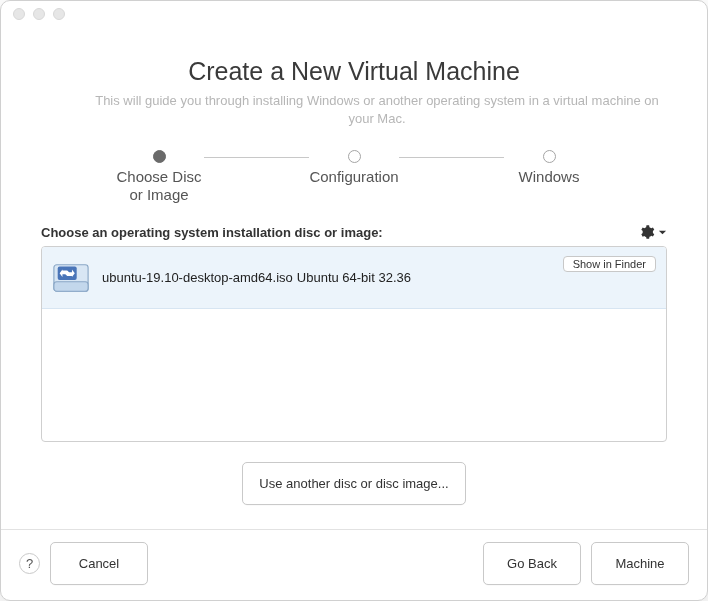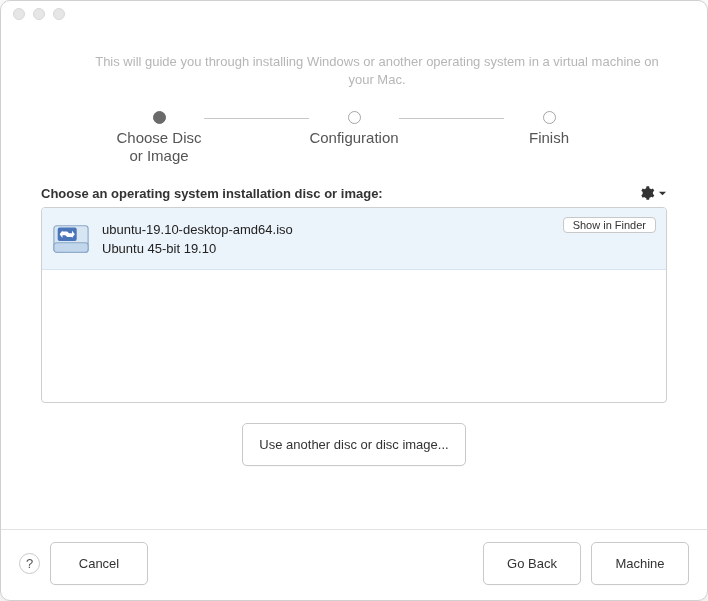--- a/index.html
+++ b/index.html
@@ -135,21 +135,21 @@
       height: 62px;
     }
     .disc-icon {
       width: 38px;
       height: 38px;
       flex-shrink: 0;
     }
     .item-texts {
       flex: 1;
       display: flex;
-      flex-direction: column;
+      flex-direction: row;
       gap: 4px;
     }
     .item-filename {
       font-size: 13px;
       color: #222;
     }
     .item-desc {
       font-size: 13px;
       color: #222;
     }
@@ -208,37 +208,38 @@
 <body>
 
 <div class="window">
   <div class="titlebar">
     <div class="traffic-dot"></div>
     <div class="traffic-dot"></div>
     <div class="traffic-dot"></div>
   </div>
 
   <div class="content">
+    <div class="heading">Create a New Virtual Machine</div>
     <div class="subheading">This will guide you through installing Windows or another operating system in a virtual machine on your Mac.</div>
 
     <div class="steps">
       <div class="step">
         <div class="step-dot active"></div>
         <div class="step-label" style="white-space:pre-line">Choose Disc
 or Image</div>
       </div>
       <div class="step-line"></div>
       <div class="step">
         <div class="step-dot"></div>
         <div class="step-label">Configuration</div>
       </div>
       <div class="step-line"></div>
       <div class="step">
         <div class="step-dot"></div>
-        <div class="step-label">Finish</div>
+        <div class="step-label">Windows</div>
       </div>
     </div>
 
     <div class="section-row">
       <div class="section-label">Choose an operating system installation disc or image:</div>
       <div class="gear-wrap">
         <svg width="16" height="16" viewBox="0 0 24 24" fill="#333">
           <path d="M12 8.5a3.5 3.5 0 1 0 0 7 3.5 3.5 0 0 0 0-7zm8.94 3.5c0-.55-.05-1.08-.14-1.6l2.11-1.65-2-3.46-2.49 1a8.1 8.1 0 0 0-2.77-1.6L15.2 2h-4l-.45 2.69a8.1 8.1 0 0 0-2.77 1.6l-2.49-1-2 3.46 2.11 1.65c-.09.52-.14 1.05-.14 1.6s.05 1.08.14 1.6L3.49 15.5l2 3.46 2.49-1a8.1 8.1 0 0 0 2.77 1.6L11.2 22h4l.45-2.69a8.1 8.1 0 0 0 2.77-1.6l2.49 1 2-3.46-2.11-1.65c.09-.52.14-1.05.14-1.6z"></path>
         </svg>
         <svg width="9" height="9" viewBox="0 0 10 10" fill="#333">
@@ -250,21 +251,21 @@
     <div class="listbox">
       <div class="list-item">
         <svg class="disc-icon" viewBox="0 0 40 40">
           <rect x="2" y="6" width="36" height="28" rx="3" fill="#d8e6f4" stroke="#8aa7c6" stroke-width="1.2"></rect>
           <rect x="2" y="24" width="36" height="10" rx="3" fill="#c3d7ec" stroke="#8aa7c6" stroke-width="1.2"></rect>
           <rect x="6" y="8" width="20" height="14" rx="2" fill="#4a75b8"></rect>
           <path d="M11 12 h5 l2 2 -2 2 h-5 v3 l-3-4 3-4z M21 18 h-5 l-2-2 2-2 h5 v-3 l3 4-3 4z" fill="#fff"></path>
         </svg>
         <div class="item-texts">
           <div class="item-filename">ubuntu-19.10-desktop-amd64.iso</div>
-          <div class="item-desc">Ubuntu 45-bit 19.10</div>
+          <div class="item-desc">Ubuntu 64-bit 32.36</div>
         </div>
         <button class="finder-btn">Show in Finder</button>
       </div>
     </div>
 
     <div class="mid-button-row">
       <button class="mac-btn">Use another disc or disc image...</button>
     </div>
   </div>
 

